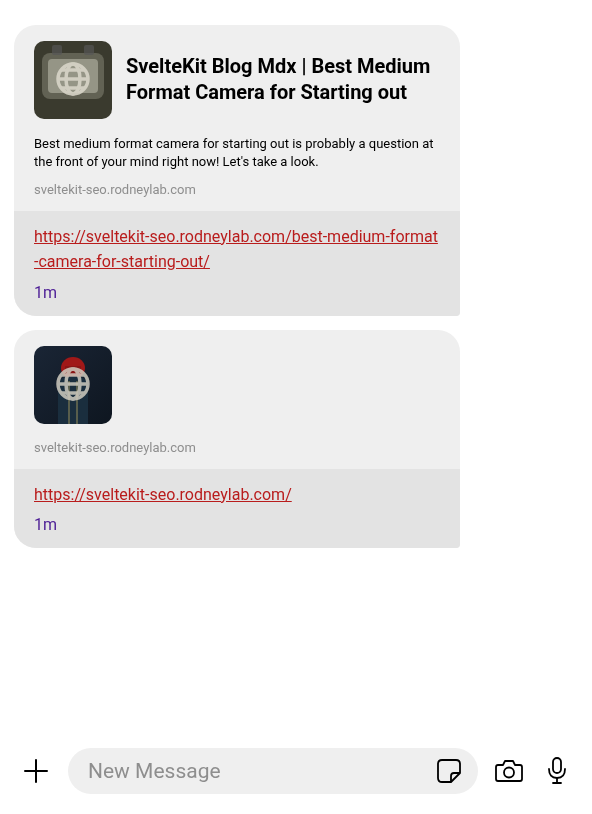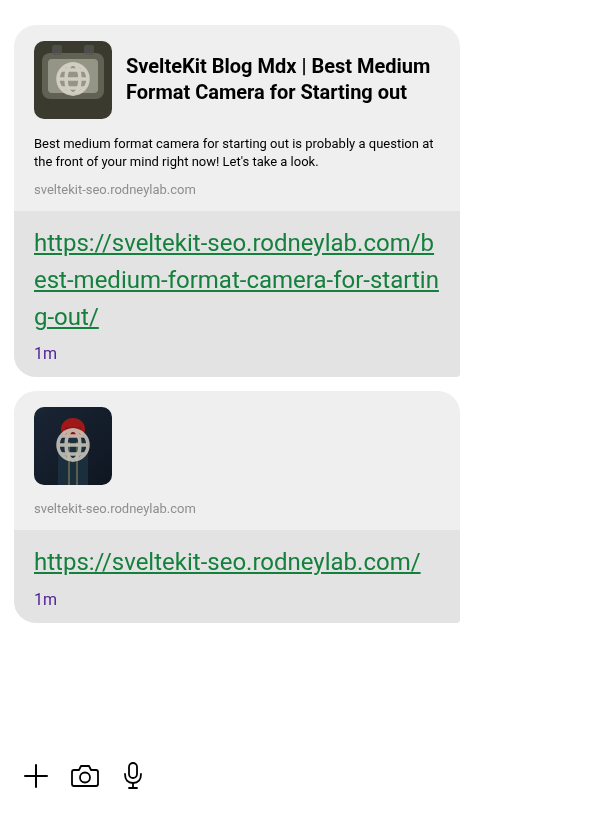--- a/index.html
+++ b/index.html
@@ -56,22 +56,22 @@
     }
     .card-domain {
       font-size: 13px;
       color: #8e8e8e;
     }
     .card-bottom {
       background: #e3e3e3;
       padding: 14px 20px 14px;
     }
     .card-url {
-      font-size: 24px;
-      color: #15803d;
+      font-size: 16px;
+      color: #b91c1c;
       text-decoration: underline;
       line-height: 1.55;
       word-break: break-all;
     }
     .timestamp {
       font-size: 16px;
       color: #4c1d95;
       margin-top: 8px;
     }
 
@@ -202,20 +202,29 @@
   </div>
 
 </div>
 
 <div class="composer">
   <div class="plus-btn">
     <svg viewBox="0 0 28 28" width="28" height="28">
       <path d="M14 3 L14 25 M3 14 L25 14" stroke="#000" stroke-width="2" stroke-linecap="round" fill="none"></path>
     </svg>
   </div>
+  <div class="input-wrap">
+    <div class="input-placeholder">New Message</div>
+    <div class="sticker-btn">
+      <svg viewBox="0 0 26 26" width="26" height="26">
+        <path d="M 6 2 L 20 2 Q 24 2 24 6 L 24 15 L 15 24 L 6 24 Q 2 24 2 20 L 2 6 Q 2 2 6 2 Z" fill="none" stroke="#000" stroke-width="1.8" stroke-linejoin="round"></path>
+        <path d="M 24 15 L 18 15 Q 15 15 15 18 L 15 24" fill="none" stroke="#000" stroke-width="1.8" stroke-linejoin="round"></path>
+      </svg>
+    </div>
+  </div>
   <div class="camera-btn">
     <svg viewBox="0 0 30 28" width="30" height="28">
       <path d="M 4 8 L 9 8 L 11 4 L 19 4 L 21 8 L 26 8 Q 28 8 28 10 L 28 22 Q 28 24 26 24 L 4 24 Q 2 24 2 22 L 2 10 Q 2 8 4 8 Z" fill="none" stroke="#000" stroke-width="1.8" stroke-linejoin="round"></path>
       <circle cx="15" cy="15.5" r="5" fill="none" stroke="#000" stroke-width="1.8"></circle>
     </svg>
   </div>
   <div class="mic-btn">
     <svg viewBox="0 0 22 30" width="22" height="30">
       <rect x="7" y="2" width="8" height="15" rx="4" fill="none" stroke="#000" stroke-width="1.8"></rect>
       <path d="M 3 13 Q 3 22 11 22 Q 19 22 19 13" fill="none" stroke="#000" stroke-width="1.8" stroke-linecap="round"></path>

